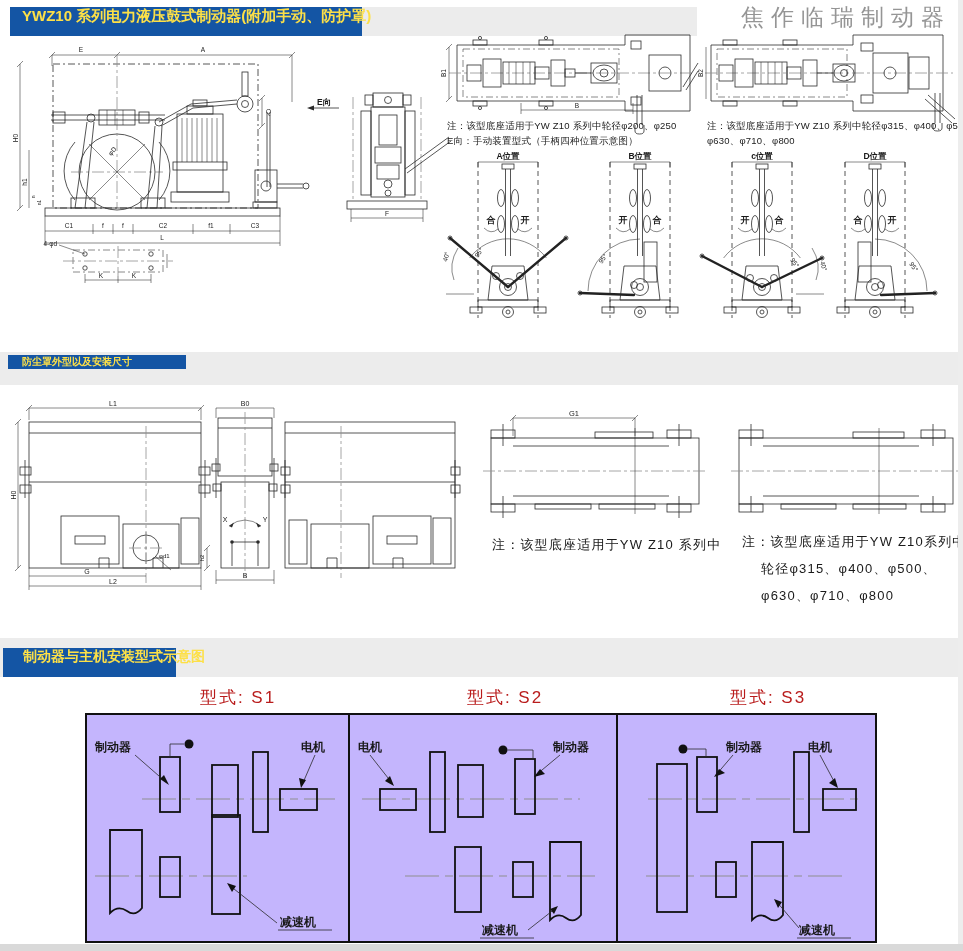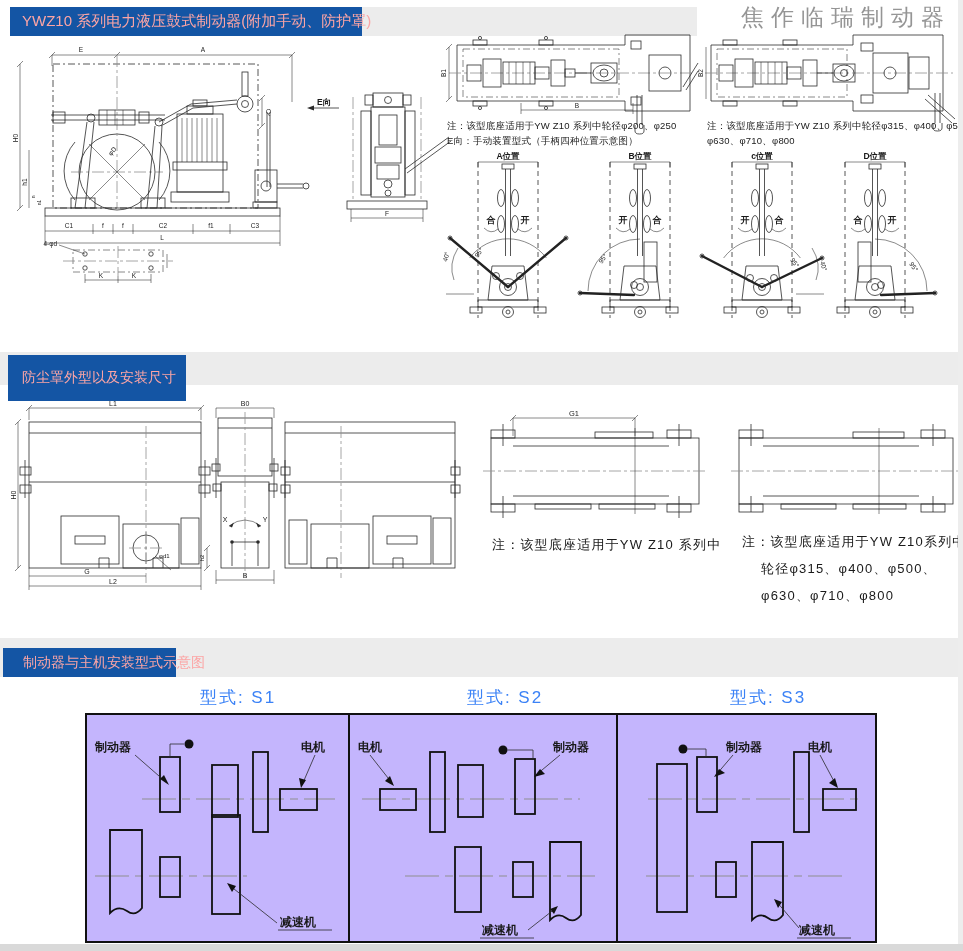--- a/index.html
+++ b/index.html
@@ -1,39 +1,39 @@
 <!DOCTYPE html>
 <html><head>
 <meta charset="utf-8">
 <style>
 *{margin:0;padding:0;box-sizing:border-box}
 html,body{width:963px;height:951px}
 body{position:relative;background:#fff;font-family:"Liberation Sans","DejaVu Sans",sans-serif;overflow:hidden;color:#1a1a1a}
 .band{position:absolute;background:#ececec}
-.hblue{position:absolute;background:#1455a4;color:#fca5a5;font-weight:normal;display:flex;align-items:center;white-space:nowrap}
+.hblue{position:absolute;background:#1455a4;color:#fde047;font-weight:bold;display:flex;white-space:nowrap}
 .logo{position:absolute;color:#959595;font-family:"DejaVu Serif","Liberation Serif",serif;font-size:23px;letter-spacing:7px;white-space:nowrap}
 .note-sm{position:absolute;font-size:9.5px;font-weight:normal;line-height:15px;letter-spacing:.2px;white-space:nowrap}
 .note-md{position:absolute;font-size:13px;font-weight:normal;line-height:27px;letter-spacing:1.2px;white-space:nowrap}
 .ind{padding-left:19px}
 svg{position:absolute;overflow:visible}
 svg text{font-family:"Liberation Sans","DejaVu Sans",sans-serif;fill:#1a1a1a}
 .ln{stroke:#2b2b2b;stroke-width:.8;fill:none}
 .lnb{stroke:#111;stroke-width:1.8;fill:none}
 .lt{stroke:#2b2b2b;stroke-width:.55;fill:none}
 .cl{stroke:#8f8f8f;stroke-width:.8;fill:none;stroke-dasharray:12 3 3 3}
 .dash{stroke-dasharray:7 3 2 3}
 .dsh{stroke-dasharray:5 4}
 .lev{stroke:#222;stroke-width:2.4;fill:none;stroke-linecap:round}
 .pcl{stroke:#8f8f8f;stroke-width:1;fill:none;stroke-dasharray:34 6 8 6}
 .lbl{font-size:12px;font-weight:bold}
 .dtx{font-size:6.5px}
 .s3box{position:absolute;left:85px;top:713px;width:792px;height:230px;border:2px solid #111;display:flex;background:#c4b5fd}
 .panel{position:relative;height:100%}
 .panel+.panel{border-left:2px solid #111}
-.ptitle{position:absolute;top:686px;font-size:17px;letter-spacing:2px;color:#3b82f6;transform:translateX(-50%);white-space:nowrap}
+.ptitle{position:absolute;top:686px;font-size:17px;letter-spacing:2px;color:#b91c1c;transform:translateX(-50%);white-space:nowrap}
 .footer{position:absolute;left:0;bottom:0;width:100%;height:7px;background:#d9d9d9}
 .redge{position:absolute;top:0;right:0;width:5px;height:100%;background:#ededed}
 </style>
 </head>
 <body>
 
 <div class="band" style="left:362px;top:7px;width:335px;height:29px"></div>
 <div class="hblue" style="left:10px;top:7px;width:352px;height:29px;font-size:15px;padding-left:12px">
   <span>YWZ10 系列电力液压鼓式制动器(附加手动、防护罩)</span>
 </div>
@@ -474,21 +474,21 @@
     <rect class="ln" x="26" y="159" width="12" height="6"></rect>
       <rect class="ln" x="90" y="159" width="12" height="6"></rect>
     <circle class="ln" cx="64" cy="139" r="8.5"></circle>
       <circle class="ln" cx="64" cy="139" r="3.5"></circle>
     <circle class="ln" cx="64" cy="164" r="5.5"></circle>
       <circle class="ln" cx="64" cy="164" r="2"></circle>
   </g>
 </svg>
 
 <div class="band" style="left:0;top:352px;width:963px;height:33px"></div>
-<div class="hblue" style="left:8px;top:355px;width:178px;height:46px;font-size:14px;padding-left:14px">
+<div class="hblue" style="left:8px;top:355px;width:178px;height:14px;font-size:10px;padding-left:14px">
   <span>防尘罩外型以及安装尺寸</span>
 </div>
 
 <svg style="left:13px;top:398px" width="205" height="195" viewBox="0 0 205 195">
   <g>
     <line class="lt" x1="16" y1="10" x2="188" y2="10"></line>
       <line class="lt" x1="16" y1="10" x2="16" y2="22"></line>
       <line class="lt" x1="188" y1="10" x2="188" y2="22"></line>
     <line class="lt" x1="13" y1="13" x2="19" y2="7"></line>
       <line class="lt" x1="185" y1="13" x2="191" y2="7"></line>

